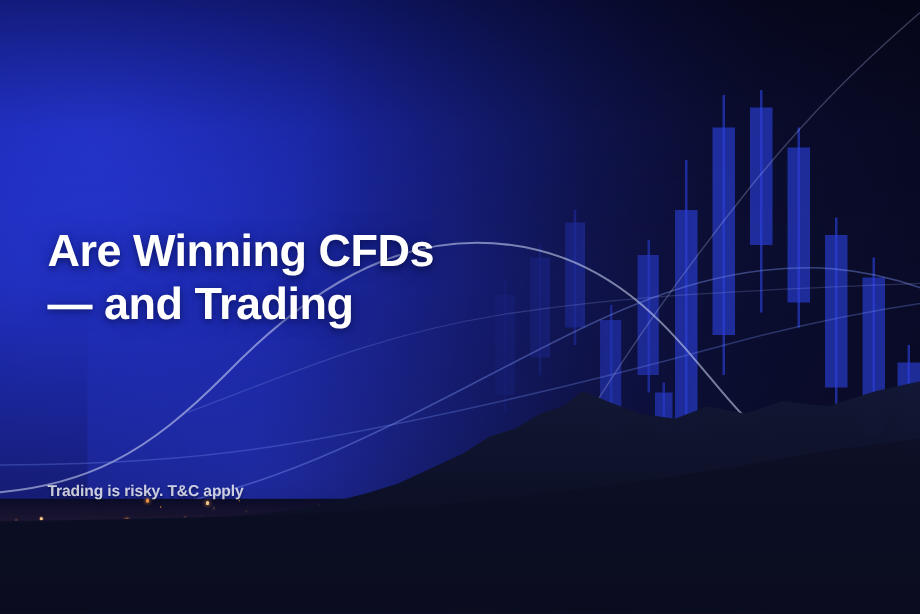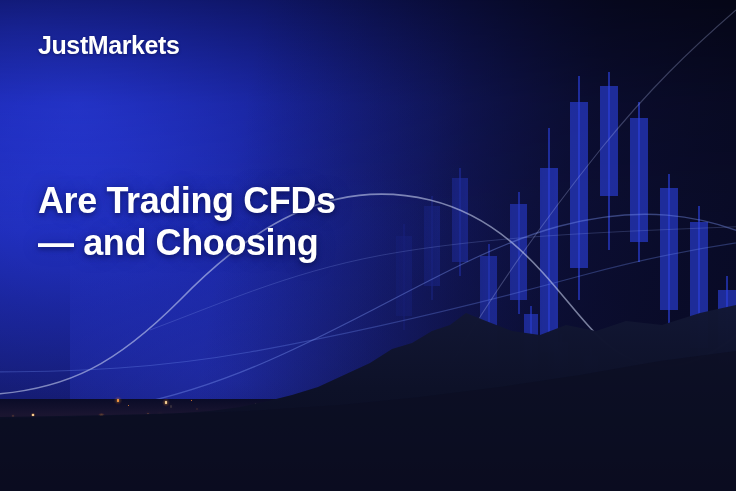--- a/index.html
+++ b/index.html
@@ -1278,20 +1278,20 @@
           <stop offset="0%" stop-color="#121734" stop-opacity="0.98"></stop>
           <stop offset="45%" stop-color="#0d1128" stop-opacity="1"></stop>
           <stop offset="100%" stop-color="#090b1e" stop-opacity="1"></stop>
         </linearGradient>
       </defs>
       <path fill="url(#mtnGrad)" d="M 736 200 L 736 14 L 700 22 L 662 34 L 626 30 L 596 40 L 566 34 L 540 44 L 512 40 L 486 30 L 466 22 L 450 34 L 432 40 L 412 52 L 392 58 L 370 72 L 344 84 L 318 96 L 292 104 L 268 110 L 240 116 L 210 120 L 180 122 L 150 123 L 110 124 L 60 125 L 0 126 L 0 200 Z"></path>
       <path fill="#0b0e22" opacity="0.6" d="M 736 200 L 736 60 L 660 70 L 580 84 L 500 96 L 420 106 L 340 114 L 250 120 L 150 124 L 0 128 L 0 200 Z"></path>
     </svg>
   </div>
 
-  <div class="logo">JustMarkets</div>
 
   <div class="headline">
-    <span class="headline-line">Are Trading CFDs</span>
-    <span class="headline-line">— and Choosing</span>
+    <span class="headline-line">Are Winning CFDs</span>
+    <span class="headline-line">— and Trading</span>
   </div>
 
+  <div class="disclaimer">Trading is risky. T&amp;C apply</div>
 </div>
 
 </body></html>

